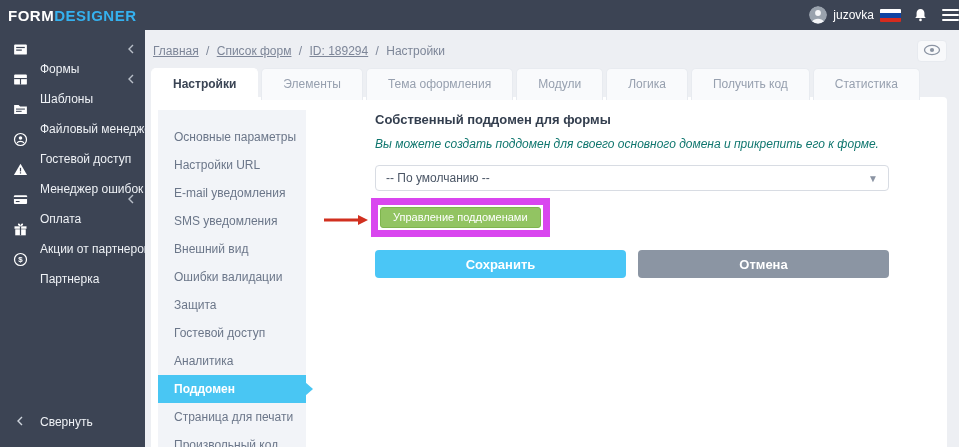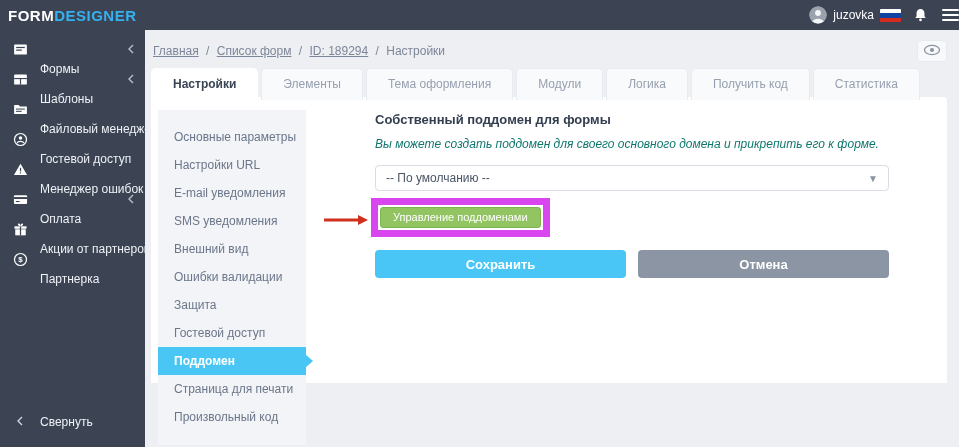--- a/index.html
+++ b/index.html
@@ -37,21 +37,21 @@
   .side-item .s-icon { width:16px; height:16px; display:flex; align-items:center; justify-content:center; flex:0 0 auto; }
   .side-item .s-label { flex:1; white-space:nowrap;margin-top:40px; }
   .side-item .s-chev { flex:0 0 auto; opacity:.85; display:flex; }
   .collapse-item {
     position:absolute; bottom:12px; left:0; width:145px; height:26px;
     display:flex; align-items:center; gap:16px; padding:0 12px 0 16px;
     color:#eef1f5; font-size:12px; cursor:pointer;
   }
 
   
-  .main { position:absolute; top:30px; left:145px; width:814px; height:353px; background:#edeff3; }
+  .main { position:absolute; top:30px; left:145px; width:814px; height:417px; background:#edeff3; }
 
   .breadcrumb-row { display:flex; align-items:center; justify-content:space-between; padding:10px 12px 6px 8px; }
   .breadcrumb { font-size:12px; color:#7d8698; }
   .breadcrumb a { color:#7d8698; text-decoration:underline; cursor:pointer; }
   .breadcrumb .sep { margin:0 4px; }
   .eye-btn {
     width:30px; height:22px; background:#f8f9fb; border:1px solid #e7eaef; border-radius:4px;
     display:flex; align-items:center; justify-content:center; cursor:pointer;
   }
 
@@ -289,20 +289,21 @@
 
     <div class="submenu">
       <div class="submenu-item">Основные параметры</div>
       <div class="submenu-item">Настройки URL</div>
       <div class="submenu-item">E-mail уведомления</div>
       <div class="submenu-item">SMS уведомления</div>
       <div class="submenu-item">Внешний вид</div>
       <div class="submenu-item">Ошибки валидации</div>
       <div class="submenu-item">Защита</div>
       <div class="submenu-item">Гостевой доступ</div>
+      <div class="submenu-item">Аналитика</div>
       <div class="submenu-item active">Поддомен</div>
       <div class="submenu-item">Страница для печати</div>
       <div class="submenu-item">Произвольный код</div>
     </div>
 
     <div class="content">
       <h3>Собственный поддомен для формы</h3>
       <p class="desc">Вы можете создать поддомен для своего основного домена и прикрепить его к форме.</p>
 
       <div class="select-box">

